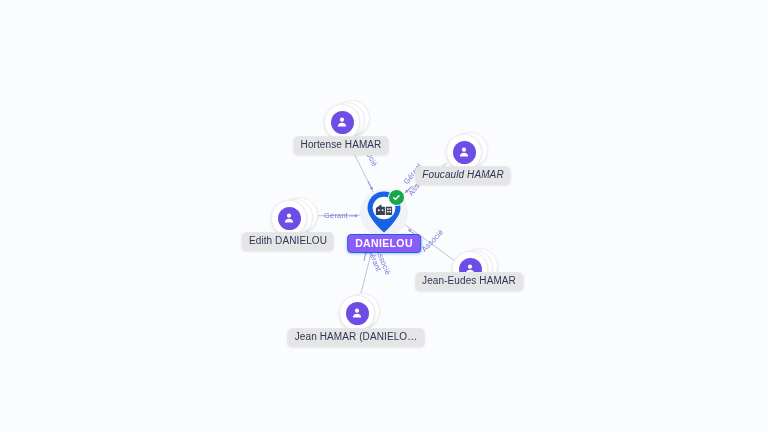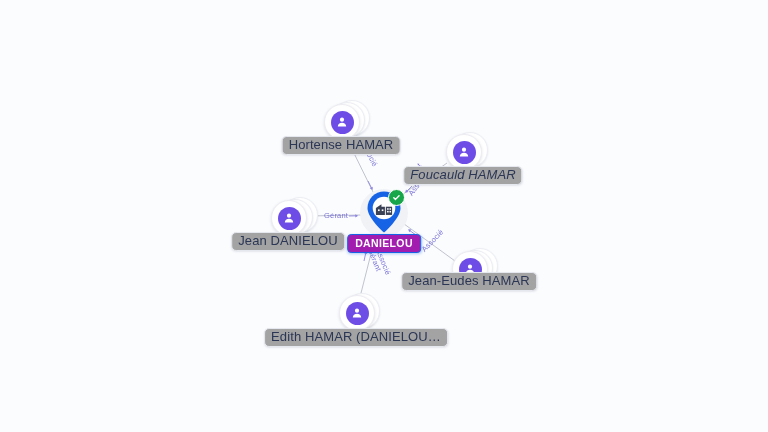--- a/index.html
+++ b/index.html
@@ -86,32 +86,32 @@
     display: flex;
     align-items: center;
     justify-content: center;
   }
 
   
   .node-label {
     position: absolute;
     transform: translate(-50%, 0);
     white-space: nowrap;
-    background: #a3a3a3;
+    background: #e5e5e5;
     border: 1px solid #e6e8ef;
     border-radius: 5px;
     padding: 2px 6px 3px 6px;
-    font-size: 13px;
+    font-size: 10px;
     line-height: 12px;
     color: #2c3655;
     box-shadow: 0 1px 2px rgba(30,40,80,0.10);
     letter-spacing: 0.1px;
   }
   .node-label.primary {
-    background: #a21caf;
+    background: #8b5cf6;
     border-color: #1763e6;
     color: #ffffff;
     font-size: 10.5px;
     font-weight: bold;
     letter-spacing: 0.35px;
     border-radius: 4px;
     padding: 2px 7px 3px 7px;
     box-shadow: 0 1px 3px rgba(23,99,230,0.35);
   }
 
@@ -205,21 +205,21 @@
       <div class="avatar-circle">
         <div class="avatar-inner">
           <svg width="14" height="14" viewBox="0 0 24 24" fill="#ffffff">
             <circle cx="12" cy="8" r="3.6"></circle>
             <path d="M4.8 19.5c0-3.9 3.2-6.3 7.2-6.3s7.2 2.4 7.2 6.3z"></path>
           </svg>
         </div>
       </div>
     </div>
   </div>
-  <div class="node-label" style="left:288px; top:232px;">Jean DANIELOU</div>
+  <div class="node-label" style="left:288px; top:232px;">Edith DANIELOU</div>
 
   <div class="node" style="left:470px; top:269px;">
     <div class="node-stack">
       <div class="stack-card" style="left:10px; top:-3px;"></div>
       <div class="stack-card" style="left:5px; top:-1px;"></div>
       <div class="avatar-circle">
         <div class="avatar-inner">
           <svg width="14" height="14" viewBox="0 0 24 24" fill="#ffffff">
             <circle cx="12" cy="8" r="3.6"></circle>
             <path d="M4.8 19.5c0-3.9 3.2-6.3 7.2-6.3s7.2 2.4 7.2 6.3z"></path>
@@ -236,21 +236,21 @@
       <div class="avatar-circle">
         <div class="avatar-inner">
           <svg width="14" height="14" viewBox="0 0 24 24" fill="#ffffff">
             <circle cx="12" cy="8" r="3.6"></circle>
             <path d="M4.8 19.5c0-3.9 3.2-6.3 7.2-6.3s7.2 2.4 7.2 6.3z"></path>
           </svg>
         </div>
       </div>
     </div>
   </div>
-  <div class="node-label" style="left:356px; top:328px;">Edith HAMAR (DANIELOU…</div>
+  <div class="node-label" style="left:356px; top:328px;">Jean HAMAR (DANIELO…</div>
 
   <div class="company-halo" style="left:384px; top:213px;"></div>
 
   <div class="pin-wrap" style="left:384px; top:212px;">
     <svg width="40" height="46" viewBox="0 0 40 46">
       <path d="M20 2.5 C 10.9 2.5 3.5 9.9 3.5 19 C 3.5 29.5 20 43.5 20 43.5 C 20 43.5 36.5 29.5 36.5 19 C 36.5 9.9 29.1 2.5 20 2.5 Z" fill="#1763e6"></path>
       <circle cx="20" cy="19" r="11.3" fill="#ffffff"></circle>
     </svg>
     <div style="position:absolute; left:11px; top:12px;">
       <svg width="18" height="15" viewBox="0 0 24 20" fill="#3b4256">

